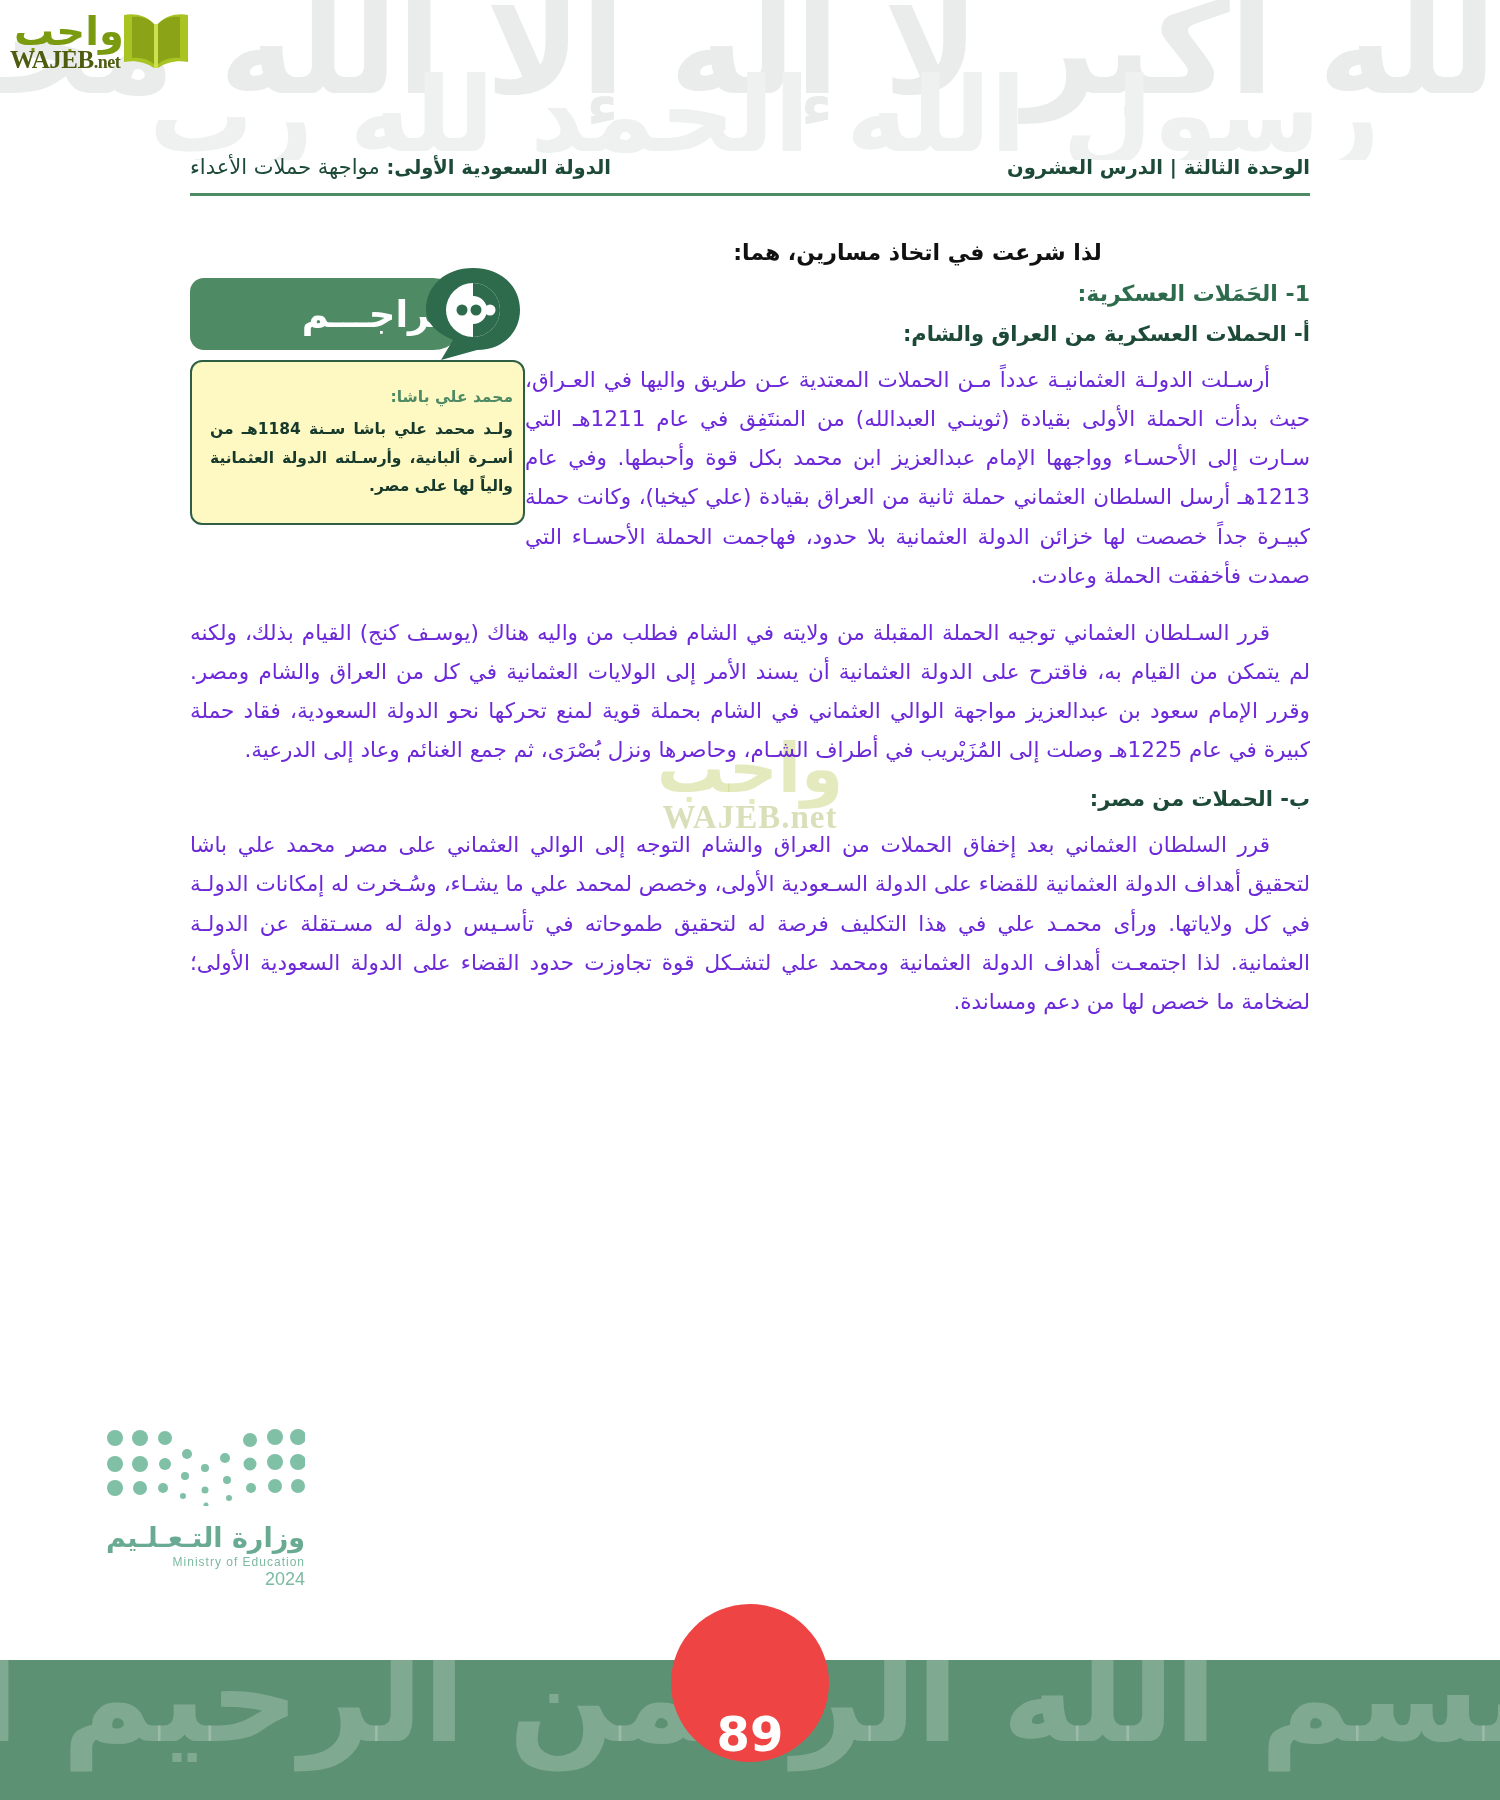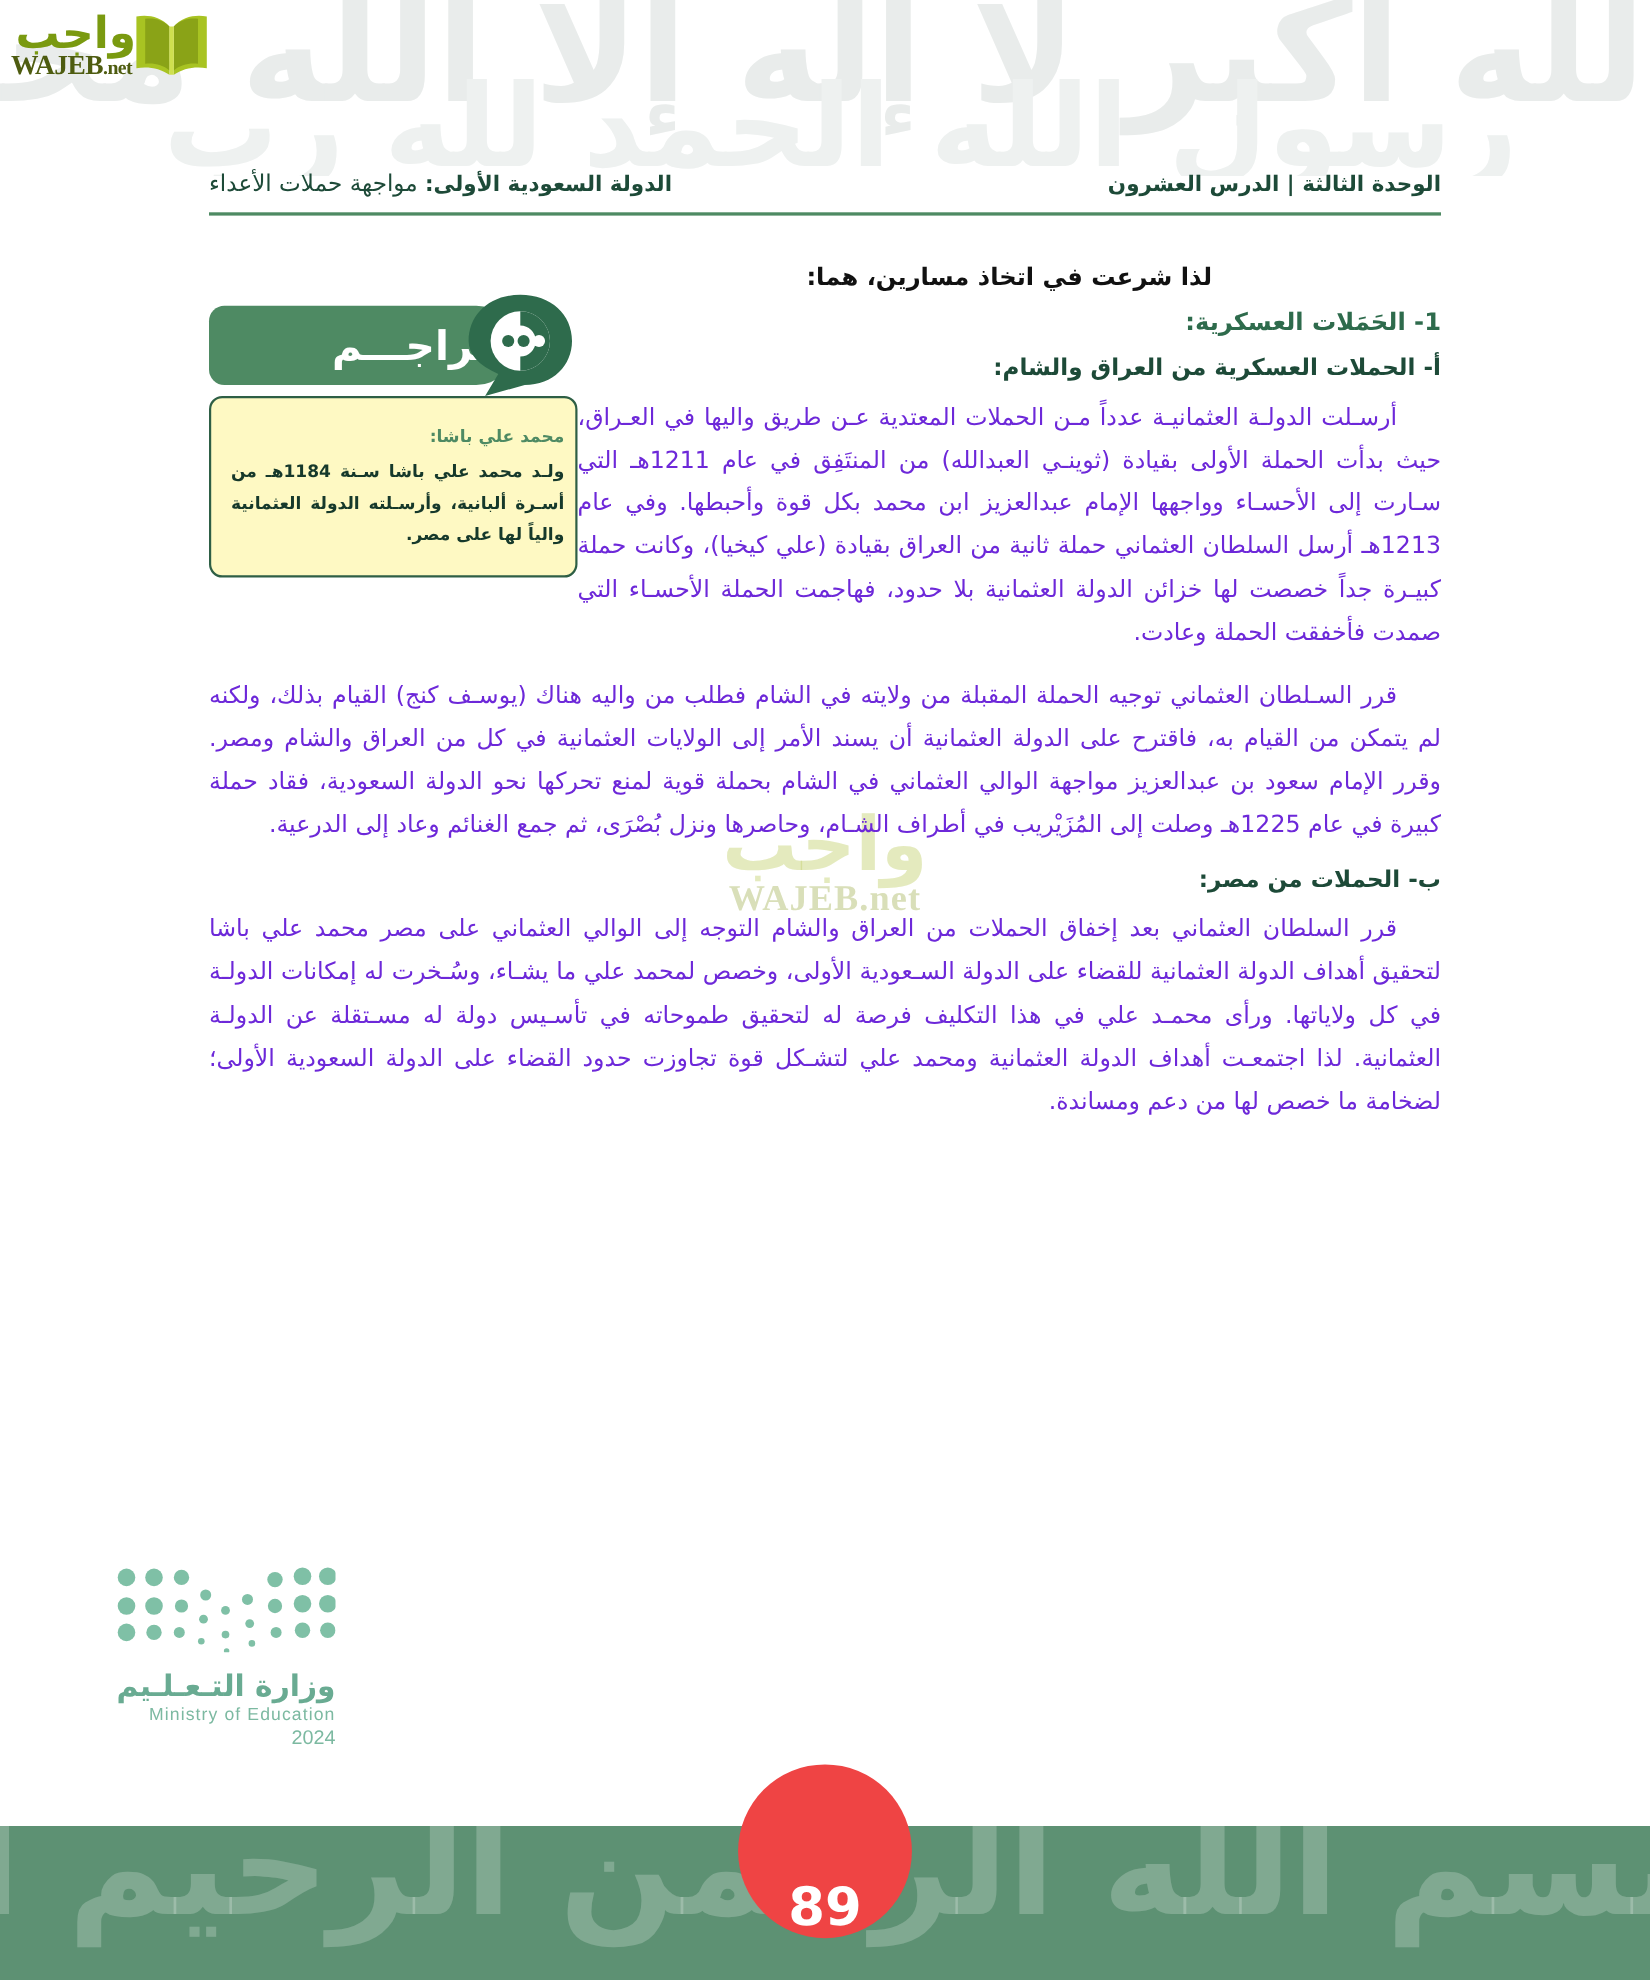--- a/index.html
+++ b/index.html
@@ -248,21 +248,21 @@
   }
   .ministry-ar {
     font-size: 27px;
     color: #69ab92;
     font-weight: bold;
     letter-spacing: 2px;
     font-family: "DejaVu Sans", sans-serif;
     margin-top: 12px;
   }
   .ministry-en {
-    font-size: 16px;
+    font-size: 12px;
     color: #7cb9a1;
     font-family: "Liberation Sans", sans-serif;
     letter-spacing: 1px;
     margin-top: 2px;
   }
   .ministry-year {
     font-size: 18px;
     color: #7cb9a1;
     font-family: "Liberation Sans", sans-serif;
     margin-top: 0px;

